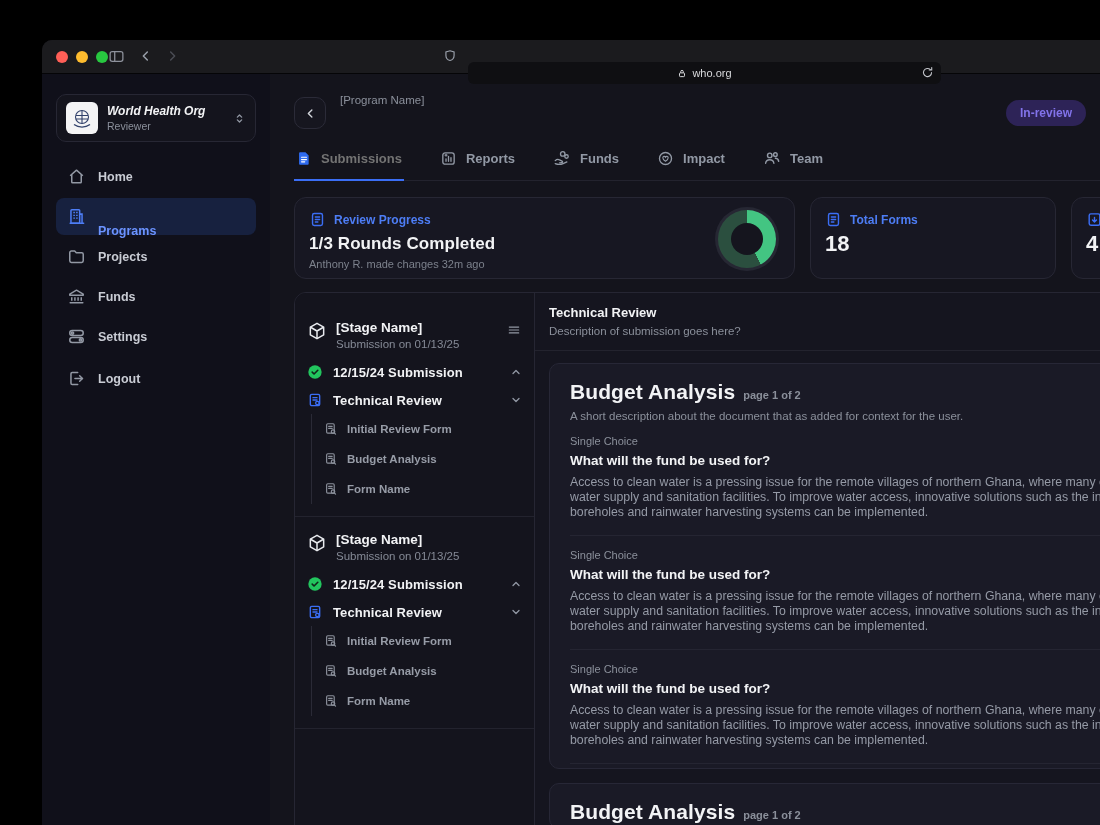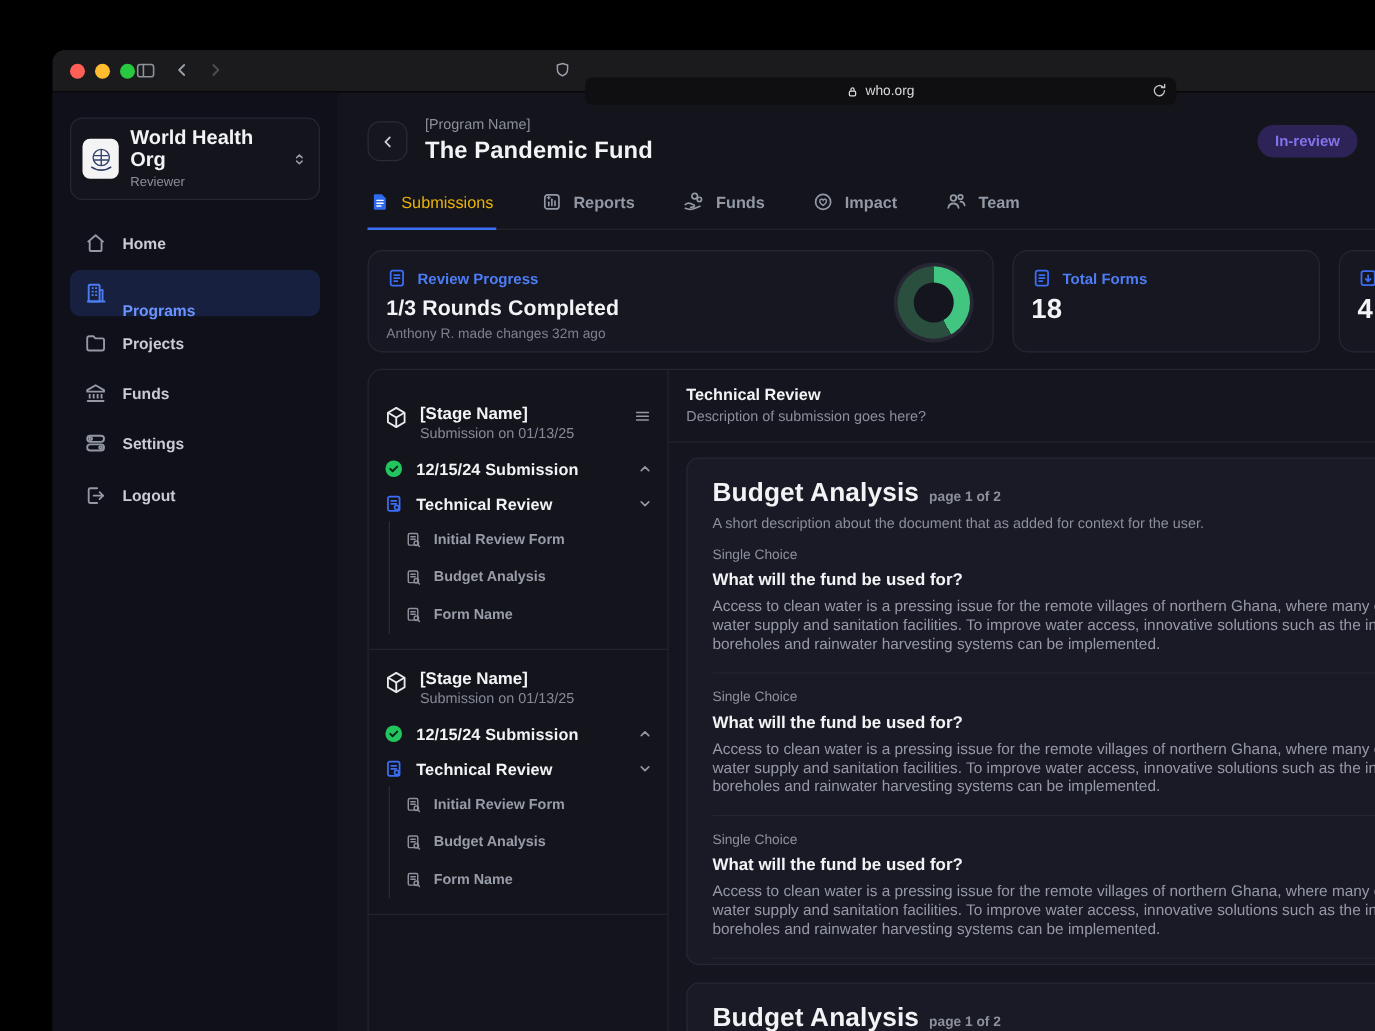--- a/index.html
+++ b/index.html
@@ -48,41 +48,41 @@
   .nav-fwd{left:122px;color:#4b4d55;}
   .shield{left:401px;top:8px;color:#9aa0ab;}
   .url-pill{position:absolute;left:426px;top:22px;width:473px;height:22px;background:var(--url-pill);border-radius:6px;display:flex;align-items:center;justify-content:center;gap:5px;color:#d9dadd;font-size:11px;}
   .url-pill .reload{position:absolute;right:7px;top:4px;color:#c3c5cb;}
 
   
   .app{display:flex;height:calc(100% - 34px);}
   .sidebar{width:228px;flex:0 0 228px;background:var(--sidebar-bg);padding:20px 14px 0;}
   .org-card{display:flex;align-items:center;gap:9px;border:1px solid var(--card-border);background:#14141d;border-radius:10px;padding:7px 9px;cursor:pointer;}
   .org-logo{width:32px;height:32px;border-radius:6px;background:#f4f4f5;display:flex;align-items:center;justify-content:center;color:#31416b;}
-  .org-meta .nm{font-size:16px;font-weight:700;color:var(--txt);}
+  .org-meta .nm{font-size:12px;font-weight:700;color:var(--txt);font-style:italic;}
   .org-meta .rl{font-size:10.5px;color:#8b909b;margin-top:2px;}
   .org-sel{margin-left:auto;color:#9298a4;}
   .nav{margin-top:16px;display:flex;flex-direction:column;gap:3px;}
   .nav-item{display:flex;align-items:center;gap:12px;height:37px;padding:0 11px;border-radius:8px;color:#9298a4;cursor:pointer;}
   .nav-item .lbl{font-size:12.5px;font-weight:600;color:#c9ccd4;}
   .nav-item.active{background:#17213f;}
   .nav-item.active .lbl{color:#6b93ff;font-weight:700;margin-top:28px;}
   .nav-item.active{color:#4d7df5;}
   .nav-item.logout{margin-top:2px;}
 
   .main{flex:1;position:relative;padding:20px 0 0 24px;}
   .page-head{position:relative;display:flex;align-items:flex-start;gap:14px;}
   .back-btn{width:32px;height:32px;margin-top:3px;border:1px solid #2b2b38;background:#16161f;border-radius:10px;display:flex;align-items:center;justify-content:center;color:#cfd2d8;cursor:pointer;}
   .ph-eyebrow{font-size:11.5px;color:#8b909b;}
   .ph-title{font-size:19px;font-weight:800;color:var(--txt);margin-top:4px;letter-spacing:.1px;}
   .status-badge{position:absolute;left:712px;top:6px;background:var(--badge-bg);color:var(--badge-txt);font-size:12px;font-weight:600;padding:6px 14px;border-radius:14px;}
 
   .tabbar{margin-top:16px;display:flex;gap:34px;border-bottom:1px solid var(--divider);width:1008px;}
   .tab{display:flex;align-items:center;gap:9px;padding:4px 2px 12px;color:#9299a5;font-size:13px;font-weight:600;cursor:pointer;border-bottom:2.5px solid transparent;margin-bottom:-1px;}
-  .tab.active{color:#eab308;font-weight:400;border-bottom-color:var(--blue);}
+  .tab.active{color:#737373;font-weight:700;border-bottom-color:var(--blue);}
   .tab .t-ic{display:flex;}
 
   
   .stats-row{margin-top:16px;display:flex;gap:15px;}
   .stat-card{position:relative;border:1px solid var(--card-border);background:var(--card-bg);border-radius:12px;height:82px;padding:13px 14px;}
   .sc-label{display:flex;align-items:center;gap:8px;color:var(--blue-txt);font-size:12px;font-weight:600;}
   .sc-value{font-size:17px;font-weight:800;color:var(--txt);margin-top:6px;letter-spacing:.1px;}
   .sc-value.big{font-size:22px;margin-top:3px;}
   .sc-meta{font-size:11px;color:var(--txt-3);margin-top:4px;}
   .card-review{width:501px;}
@@ -265,21 +265,20 @@
       <main class="main">
 
         <div class="page-head">
           <div class="back-btn">
             <svg width="13" height="13" viewBox="0 0 24 24" fill="none" stroke="currentColor" stroke-width="2.6" stroke-linecap="round" stroke-linejoin="round">
                 <polyline points="14.5,5.5 8,12 14.5,18.5"></polyline>
               </svg>
           </div>
           <div>
             <div class="ph-eyebrow">[Program Name]</div>
-            <div class="ph-title">The Pandemic Fund</div>
           </div>
           <div class="status-badge">In-review</div>
         </div>
 
         <div class="tabbar">
           <div class="tab active">
             <span class="t-ic">
                 <svg width="16" height="17" viewBox="0 0 24 24" fill="#2e6bf0">
                   <path d="M6 2.8h8.2L19 7.6V20a1.4 1.4 0 0 1-1.4 1.4H6A1.4 1.4 0 0 1 4.6 20V4.2A1.4 1.4 0 0 1 6 2.8z"></path>
                   <path d="M8.3 10.2h7.4M8.3 13.6h7.4M8.3 17h4.8" stroke="#fff" stroke-width="1.7" stroke-linecap="round"></path>

